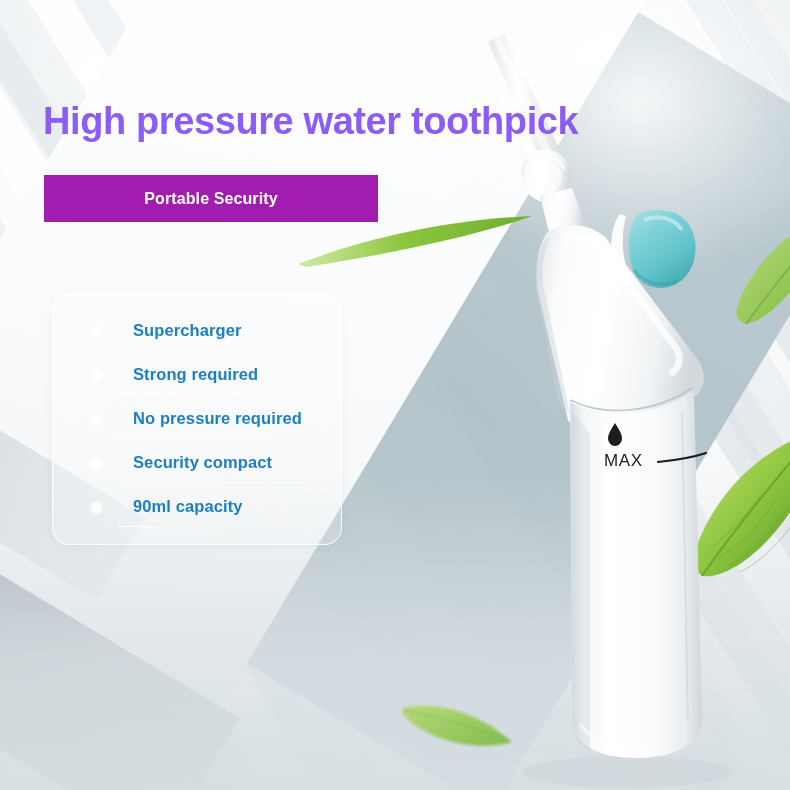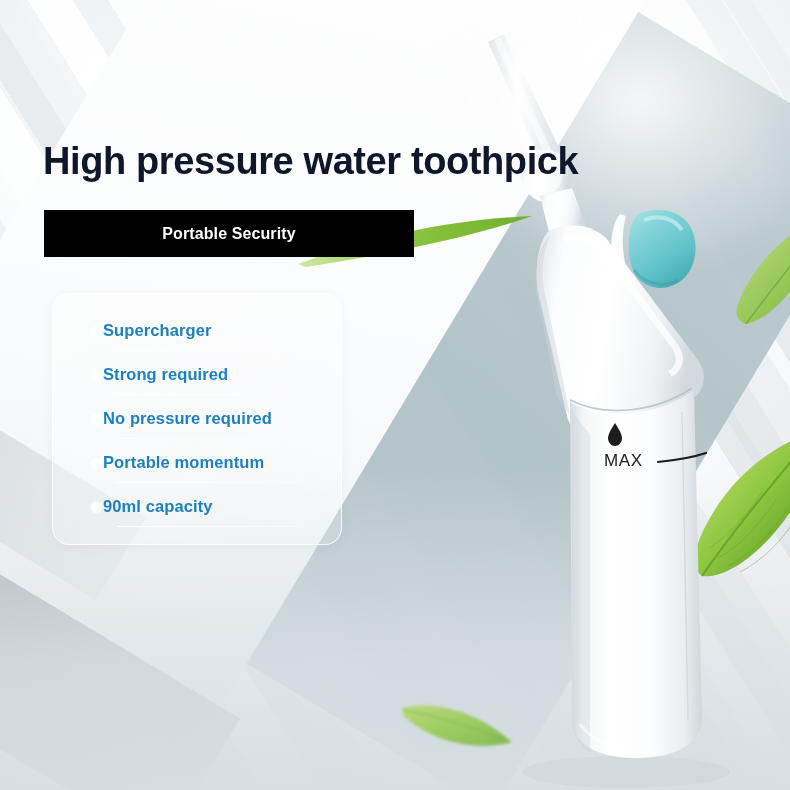--- a/index.html
+++ b/index.html
@@ -138,34 +138,32 @@
   
   .product { position: absolute; left: 430px; top: 30px; width: 360px; height: 760px; }
 
   
   .headline {
     position: absolute;
     left: 43px; top: 100px;
     font-size: 38px;
     font-weight: bold;
     letter-spacing: -0.4px;
-    color: #0f172a;
+    color: #8b5cf6;
     white-space: nowrap;
-    margin-top: 40px;
   }
 
   .sub-banner {
     position: absolute;
     left: 44px; top: 175px;
-    width: 370px; height: 47px;
-    background: #000000;
+    width: 334px; height: 47px;
+    background: #a21caf;
     display: flex;
     align-items: center;
     justify-content: center;
-    margin-top: 35px;
   }
   .sub-banner span {
     color: #ffffff;
     font-size: 16px;
     font-weight: bold;
     letter-spacing: .1px;
   }
 
   
   .feature-card {
@@ -188,21 +186,21 @@
   }
   .bullet {
     position: absolute;
     left: 4px; top: 18px;
     width: 11px; height: 11px;
     border-radius: 50%;
     background: rgba(255,255,255,0.92);
     box-shadow: 0 0 4px rgba(255,255,255,0.8);
   }
   .feature-label {
-    margin-left: 16px;
+    margin-left: 46px;
     color: #1c7fbf;
     font-size: 16.5px;
     font-weight: bold;
     letter-spacing: .1px;
     white-space: nowrap;
   }
   .divider {
     position: absolute;
     left: 30px; right: -4px; bottom: 1px;
     height: 1px;
@@ -388,21 +386,21 @@
     </div>
 
     <div class="feature-item">
       <span class="bullet"></span>
       <span class="feature-label">No pressure required</span>
       <span class="divider"></span>
     </div>
 
     <div class="feature-item">
       <span class="bullet"></span>
-      <span class="feature-label">Portable momentum</span>
+      <span class="feature-label">Security compact</span>
       <span class="divider"></span>
     </div>
 
     <div class="feature-item">
       <span class="bullet"></span>
       <span class="feature-label">90ml capacity</span>
       <span class="divider"></span>
     </div>
 
   </div>

